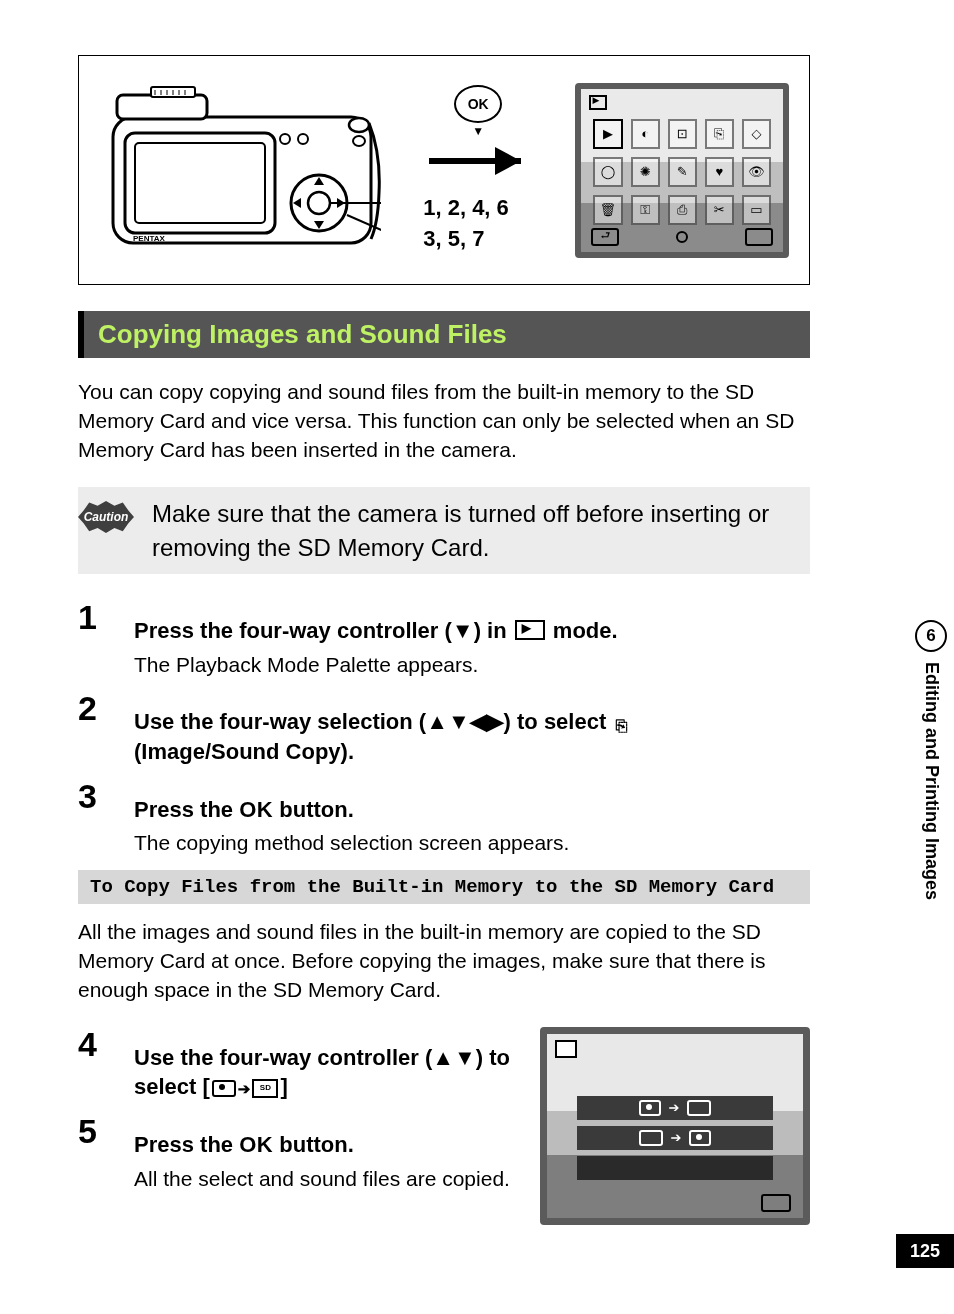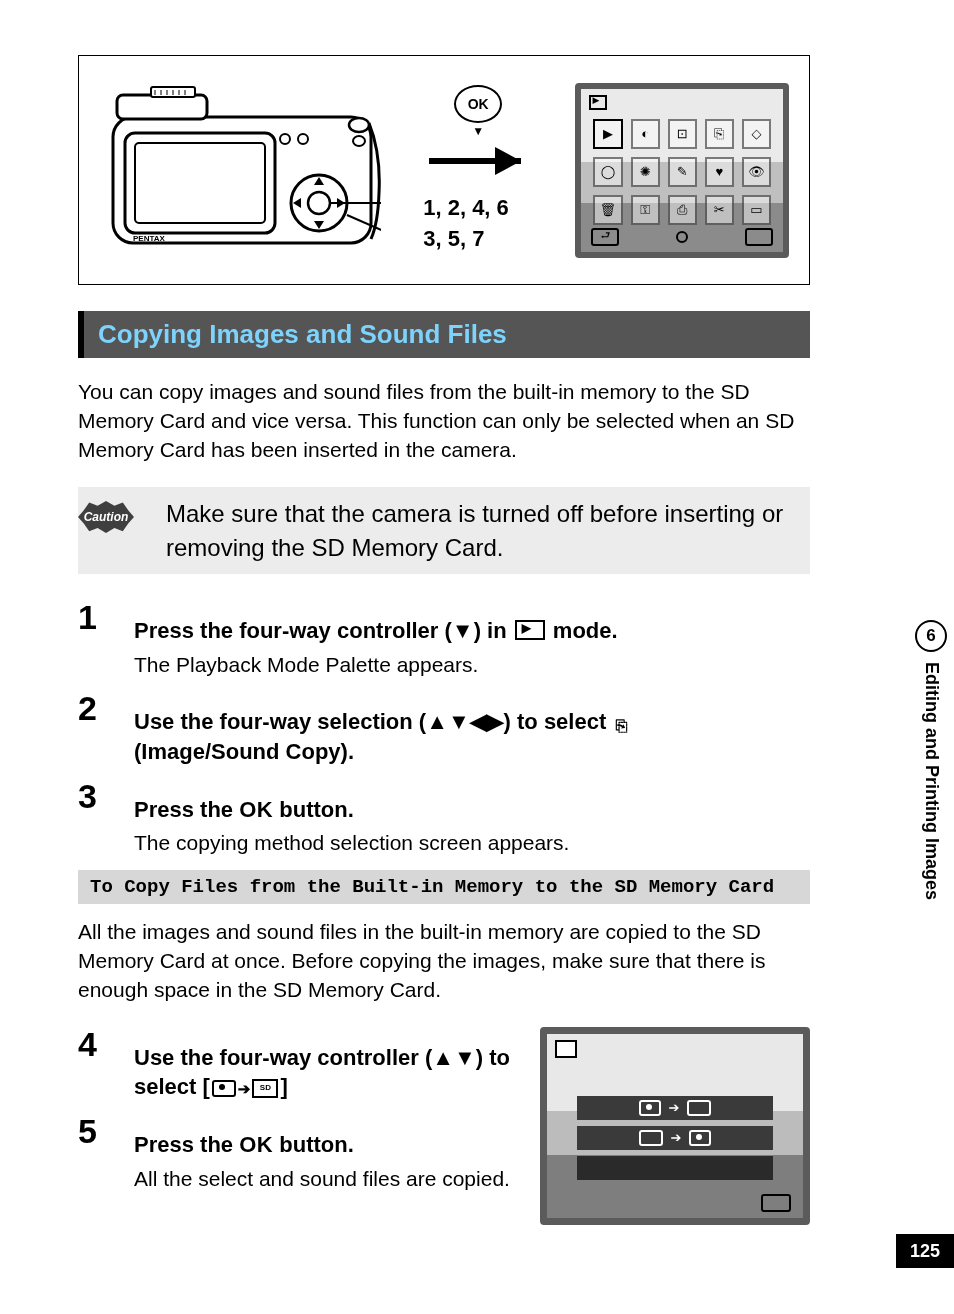--- a/index.html
+++ b/index.html
@@ -145,34 +145,34 @@
   .palette-grid div.soft { border-color: rgba(0,0,0,0.5); }
   .palette-bottom {
     position:absolute; bottom:6px; left:10px; right:10px;
     display:flex; justify-content:space-between; align-items:center;
   }
   .pb-small { width:24px; height:14px; border:2px solid #000; border-radius:3px; }
   .pb-dot { width:8px;height:8px;border:2px solid #000;border-radius:50%; }
 
   .section-bar {
     background: #555;
-    color: #7dd3fc;
+    color: #bef264;
     font-weight: bold;
     font-size: 26px;
     padding: 8px 14px;
     border-left: 6px solid #000;
     margin-bottom: 20px;
   }
   .body-text {
     font-size: 21px;
     line-height: 1.38;
     margin-bottom: 22px;
   }
   .caution-row {
-    display:flex; align-items:flex-start; gap:32px;
+    display:flex; align-items:flex-start; gap:18px;
     background: #ececec;
     padding: 10px 14px 10px 0;
     margin-bottom: 26px;
   }
   .caution-badge {
     width: 56px; height: 32px;
     background: radial-gradient(circle, #444 60%, transparent 62%);
     clip-path: polygon(10% 30%,20% 5%,35% 15%,50% 0,65% 15%,80% 5%,90% 30%,100% 50%,90% 70%,80% 95%,65% 85%,50% 100%,35% 85%,20% 95%,10% 70%,0 50%);
     background:#3f3f3f;
     color:#fff; font-size:12px; font-style:italic; font-weight:bold;
@@ -365,21 +365,21 @@
       <div class="palette-bottom">
         <span class="pb-small" style="display:flex;align-items:center;justify-content:center;font-size:11px;">⮐</span>
         <span class="pb-dot"></span>
         <span class="pb-small"></span>
       </div>
     </div>
   </div>
 
   <div class="section-bar">Copying Images and Sound Files</div>
 
-  <div class="body-text">You can copy images and sound files from the built-in memory to the SD Memory Card and vice versa. This function can only be selected when an SD Memory Card has been inserted in the camera.</div>
+  <div class="body-text">You can copy copying and sound files from the built-in memory to the SD Memory Card and vice versa. This function can only be selected when an SD Memory Card has been inserted in the camera.</div>
 
   <div class="caution-row">
     <div class="caution-badge">Caution</div>
     <div class="caution-text">Make sure that the camera is turned off before inserting or removing the SD Memory Card.</div>
   </div>
 
   <div class="steps">
     <div class="step">
       <div class="step-num">1</div>
       <div class="step-body">

